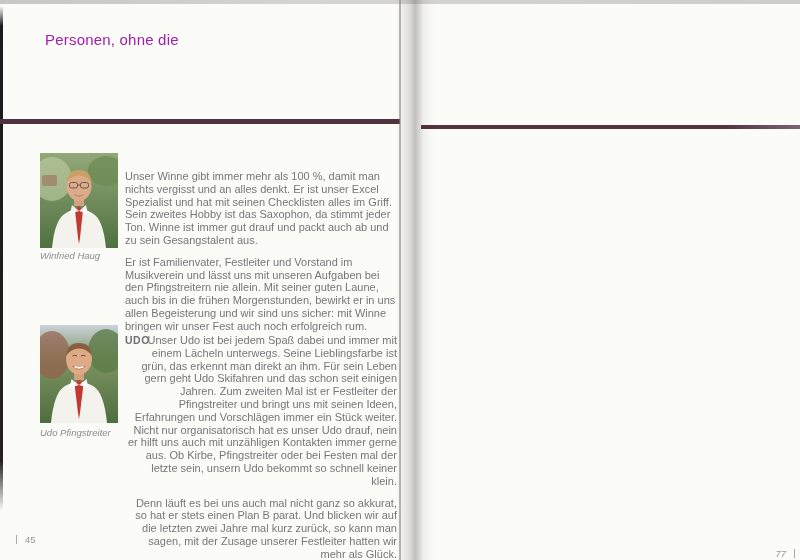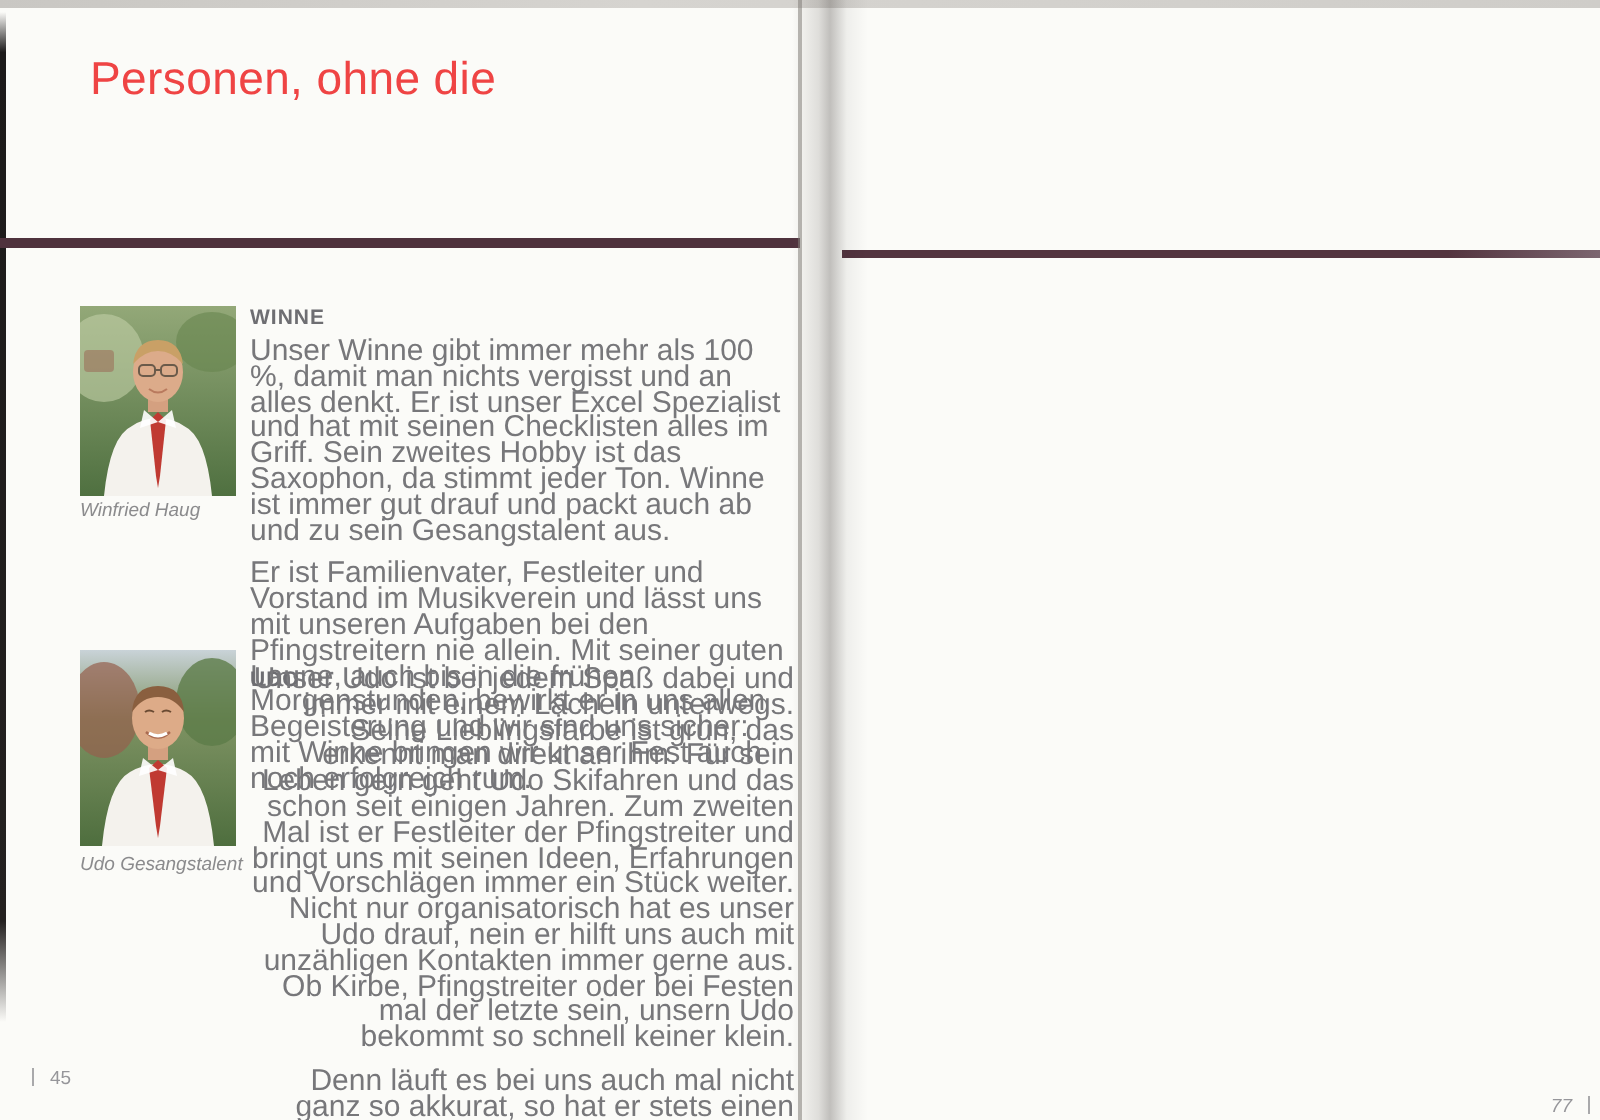--- a/index.html
+++ b/index.html
@@ -17,26 +17,26 @@
 
   .page{position:absolute;top:0;height:560px;}
   .page-left{left:0;width:400px;}
   .page-right{left:420px;width:380px;}
 
   .rule{position:absolute;height:4.5px;background:#4f323d;}
   .rule-left{left:0;top:119px;width:400px;}
   .rule-right{left:421px;top:125px;width:379px;height:4px;
               background:linear-gradient(90deg,#53343f 0%,#53343f 80%,#7c6670 100%);}
 
-  .page-title{position:absolute;color:#ef4444;font-size:23px;line-height:27px;letter-spacing:.2px;}
+  .page-title{position:absolute;color:#a21caf;font-size:15px;line-height:27px;letter-spacing:.2px;}
   .lp-title{left:45px;top:26px;width:330px;}
 
   .heading{position:absolute;left:125px;width:272px;color:#6e6e72;font-size:10.5px;
            font-weight:bold;letter-spacing:.5px;}
-  .body-col{position:absolute;left:125px;width:272px;color:#77777a;font-size:15px;line-height:12.8px;}
+  .body-col{position:absolute;left:125px;width:272px;color:#77777a;font-size:11px;line-height:12.8px;}
   .para{margin:0 0 9px 0;}
 
   .photo{position:absolute;left:40px;display:block;}
   .caption{position:absolute;left:40px;width:90px;color:#8b8b8d;font-size:9.5px;font-style:italic;}
 
   .pageno{position:absolute;color:#96969a;font-size:9.5px;}
   .pageno-left{left:16px;bottom:15px;}
   .pageno-right{right:5px;bottom:1px;font-style:italic;}
   .pn-bar{display:inline-block;width:1px;height:9px;background:#a9a9ab;vertical-align:-1px;}
   .pageno-left .pn-bar{margin-right:8px;}
@@ -95,23 +95,22 @@
       <path d="M11 98 q3 -31 14 -37 q7 -4 14 -4 t14 4 q11 6 14 37 Z" fill="#f4f2ed"></path>
       <rect x="34" y="46" width="10" height="9" fill="#d4a080"></rect>
       <ellipse cx="39" cy="34" rx="13" ry="15.5" fill="#ddab88"></ellipse>
       <path d="M26 31 q1 -13 13 -13 t13 13 q-5 -7.5 -13 -7.5 t-13 7.5 Z" fill="#8a5f3f"></path>
       <path d="M32.5 31 q2 -1.5 4.5 0 M41 31 q2 -1.5 4.5 0" stroke="#6a4a32" stroke-width="1" fill="none"></path>
       <path d="M33 41 q6 5.5 12 0" stroke="#a96a50" stroke-width="1.2" fill="none"></path>
       <path d="M34.5 41.6 q4.5 2.6 9 0" stroke="#ffffff" stroke-width="1.6" fill="none"></path>
       <path d="M39 55 l-4.5 4 3.5 29 q1 6 1 6 t1 -6 l3.5 -29 Z" fill="#c03a32"></path>
       <path d="M31.5 54 l7.5 6 -9.5 3 Z M46.5 54 l-7.5 6 9.5 3 Z" fill="#ffffff" opacity=".9"></path>
     </svg>
-    <div class="caption" style="top:427px;">Udo Gesangstalent</div>
+    <div class="caption" style="top:427px;">Udo Pfingstreiter</div>
 
-    <div class="heading" style="top:153px;">WINNE</div>
     <div class="body-col" style="top:170px;">
         <div class="para">Unser Winne gibt immer mehr als 100 %, damit man nichts vergisst und an alles denkt. Er ist unser Excel Spezialist und hat mit seinen Checklisten alles im Griff. Sein zweites Hobby ist das Saxophon, da stimmt jeder Ton. Winne ist immer gut drauf und packt auch ab und zu sein Gesangstalent aus.</div>
         <div class="para">Er ist Familienvater, Festleiter und Vorstand im Musikverein und lässt uns mit unseren Aufgaben bei den Pfingstreitern nie allein. Mit seiner guten Laune, auch bis in die frühen Morgenstunden, bewirkt er in uns allen Begeisterung und wir sind uns sicher: mit Winne bringen wir unser Fest auch noch erfolgreich rum.</div>
       </div>
 
     <div class="heading" style="top:334px;">UDO</div>
     <div class="body-col" style="top:334px;text-align:right;">
         <div class="para">Unser Udo ist bei jedem Spaß dabei und immer mit einem Lächeln unterwegs. Seine Lieblingsfarbe ist grün, das erkennt man direkt an ihm. Für sein Leben gern geht Udo Skifahren und das schon seit einigen Jahren. Zum zweiten Mal ist er Festleiter der Pfingstreiter und bringt uns mit seinen Ideen, Erfahrungen und Vorschlägen immer ein Stück weiter. Nicht nur organisatorisch hat es unser Udo drauf, nein er hilft uns auch mit unzähligen Kontakten immer gerne aus. Ob Kirbe, Pfingstreiter oder bei Festen mal der letzte sein, unsern Udo bekommt so schnell keiner klein.</div>
         <div class="para">Denn läuft es bei uns auch mal nicht ganz so akkurat, so hat er stets einen Plan B parat. Und blicken wir auf die letzten zwei Jahre mal kurz zurück, so kann man sagen, mit der Zusage unserer Festleiter hatten wir mehr als Glück.</div>
       </div>

